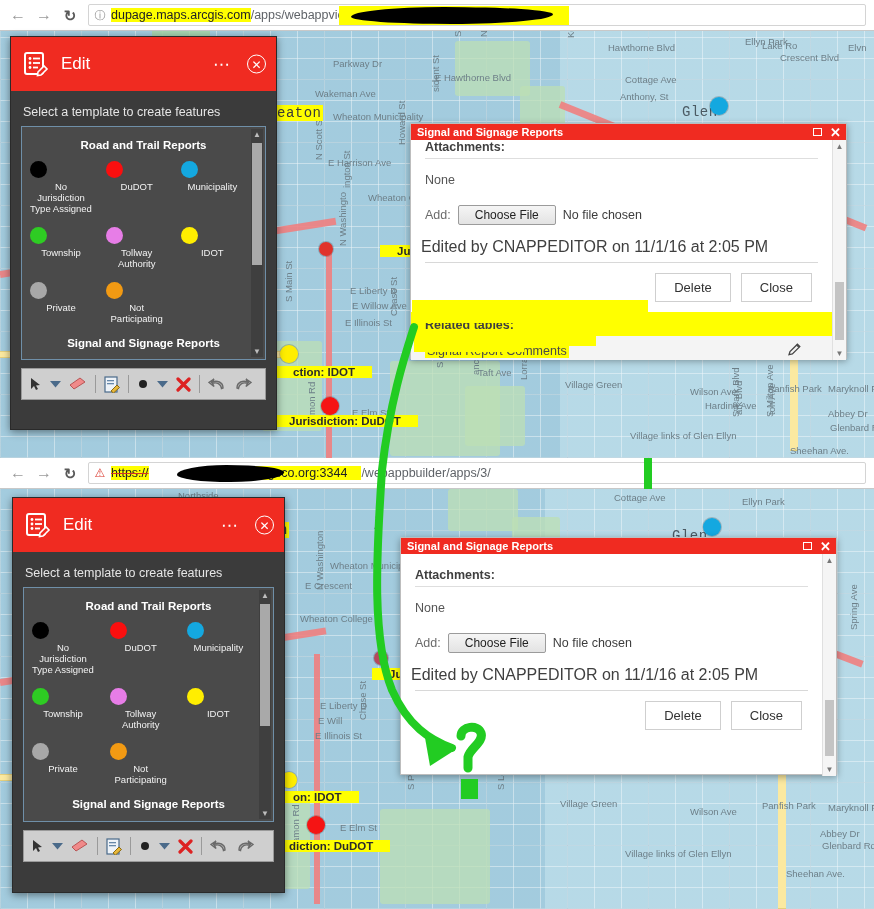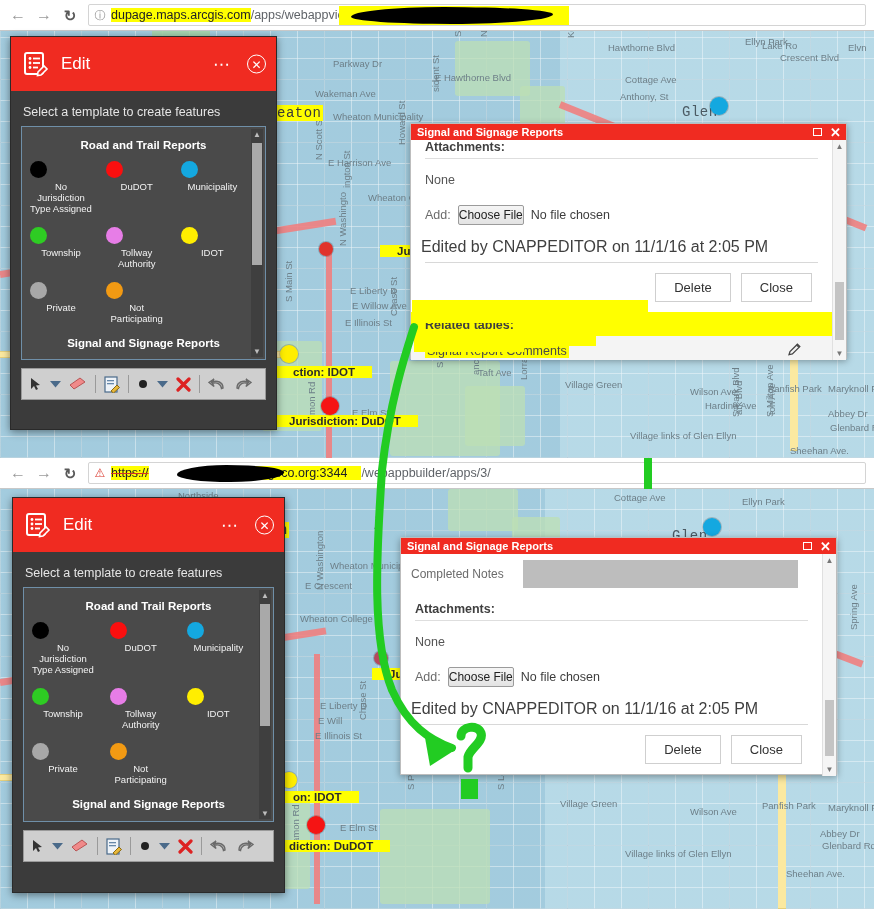--- a/index.html
+++ b/index.html
@@ -166,21 +166,21 @@
   .fld-row { display:flex; align-items:center; padding: 6px 10px 0 10px; }
   .fld-label { font-size: 12px; color: #6b6b6b; width: 112px; }
   .fld-readonly { flex: 1; height: 28px; background: #bdbdbd; margin-right: 14px; }
 
   .sec-title { font-size: 12.5px; color: #3f3f3f; font-weight: 700; padding: 4px 10px 2px 14px; }
   .hr { height: 1px; background: #dedede; margin: 2px 14px 0 14px; }
   .none-txt { font-size: 12.5px; color: #555; padding: 14px 10px 2px 14px; }
   .add-row { display: flex; align-items: center; gap: 7px; padding: 16px 10px 0 14px; font-size: 12.5px; color: #6b6b6b; }
   .choose-btn {
     border: 1px solid #9b9b9b; background: linear-gradient(#f5f5f5,#e3e3e3);
-    padding: 2px 0; font-size: 12px; color: #222; border-radius: 2px;
+    padding: 2px 16px; font-size: 12px; color: #222; border-radius: 2px;
   }
   .nofile { font-size: 12.5px; color: #3d3d3d; }
   .edited-by { font-size: 16px; color: #3f3f3f; padding: 13px 10px 6px 10px; }
   .hr2 { height: 1px; background: #d8d8d8; margin: 0 14px; }
   .btn-row { display: flex; justify-content: flex-end; gap: 10px; padding: 10px 20px 10px 0; }
   .pbtn {
     border: 1px solid #cfcfcf; background: #fff; font-size: 13px; color: #333;
     padding: 6px 18px;
   }
   .rel-title { font-size: 12.5px; font-weight: 700; color: #3f3f3f; padding: 6px 10px 4px 14px; background: #ffff00; }
@@ -665,24 +665,20 @@
   <div class="popup" style="left:400px; top:537px; width:437px; height:238px;">
     <div class="popup-header">
       <span>Signal and Signage Reports</span>
       <div class="popup-ctrls">
         <div class="pc-max"></div>
         <div class="pc-close">✕</div>
       </div>
     </div>
     <div class="popup-body" style="height:222px;">
       <div style="padding-right:14px;">
-        <div class="fld-row">
-          <div class="fld-label">Completed Notes</div>
-          <div class="fld-readonly"></div>
-        </div>
         <div class="sec-title" style="padding-top:14px;">Attachments:</div>
         <div class="hr"></div>
         <div class="none-txt">None</div>
         <div class="add-row">
           <span>Add:</span>
           <span class="choose-btn">Choose File</span>
           <span class="nofile">No file chosen</span>
         </div>
         <div class="edited-by">Edited by CNAPPEDITOR on 11/1/16 at 2:05 PM</div>
         <div class="hr2"></div>

